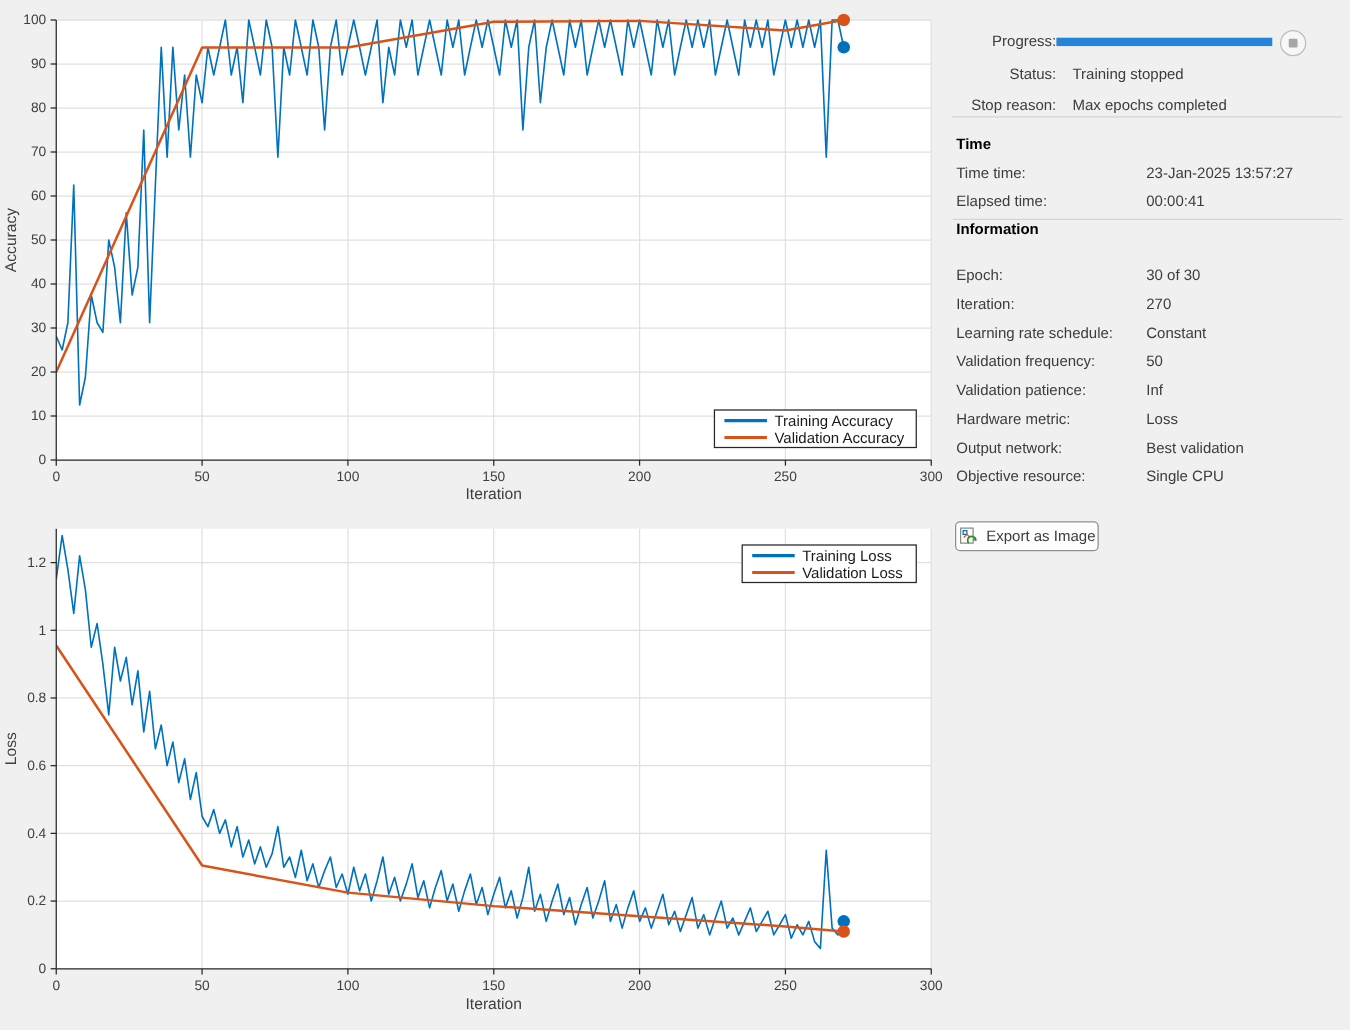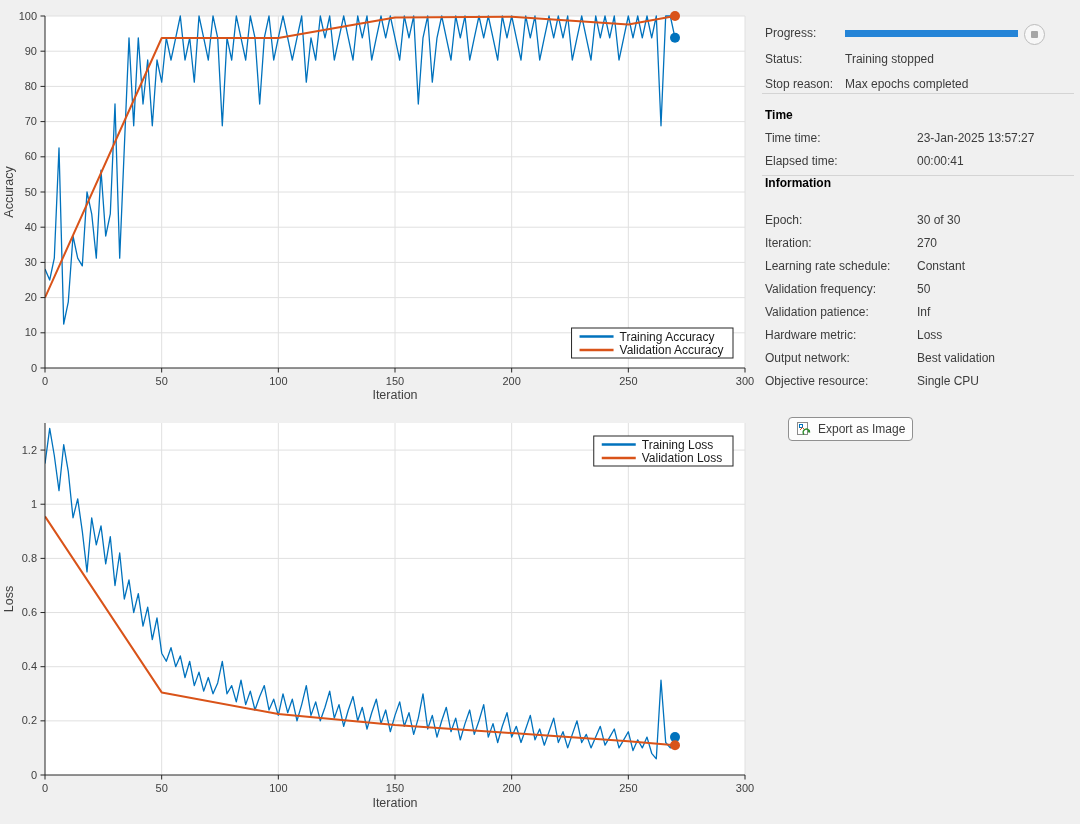--- a/index.html
+++ b/index.html
@@ -1,35 +1,35 @@
 <!DOCTYPE html>
 <html><head>
 <meta charset="utf-8">
 <style>
   html,body{margin:0;padding:0;background:#f0f0f0;font-family:"Liberation Sans",sans-serif;}
   .stage{position:relative;width:1080px;height:824px;background:#f0f0f0;overflow:hidden;}
   .chart{position:absolute;left:0;top:0;width:760px;height:412px;}
   .panel{position:absolute;left:755px;top:0;width:325px;height:824px;font-size:12px;color:#3c3c3c;}
   .prow{position:absolute;left:10px;display:flex;align-items:center;height:18px;}
-  .prow .lbl{width:80px;flex:0 0 80px;}
-  .prow .val{white-space:nowrap;}
+  .prow .lbl{width:80px;flex:0 0 80px;text-align:right;}
+  .prow .val{white-space:nowrap;margin-left:13px;}
   .pbar{position:relative;width:173px;height:7px;background:#e4e4e4;overflow:hidden;}
   .pfill{position:absolute;left:0;top:0;bottom:0;background:#2484d7;}
   .stopbtn{position:absolute;left:1024px;top:24px;width:21px;height:21px;border-radius:50%;
     border:1.5px solid #bcbcbc;background:#f7f7f7;padding:0;display:flex;align-items:center;justify-content:center;cursor:default;}
   .stopsq{width:7px;height:7px;background:#a6a6a6;border-radius:1px;display:block;}
   .divider{position:absolute;left:7px;width:312px;height:1px;background:#d4d4d4;}
   .sechead{position:absolute;left:10px;font-weight:bold;color:#000000;}
   .sect{position:absolute;left:10px;right:5px;}
   .row{display:flex;align-items:center;height:23px;}
   .row .lbl{width:152px;flex:0 0 152px;}
   .row .val{white-space:nowrap;}
   .exportbtn{position:absolute;left:9px;top:417px;height:24px;display:flex;align-items:center;gap:6px;
-    padding:0 7px;border:1px solid #909090;border-radius:4px;background:#fdfdfd;
-    font-family:"Liberation Sans",sans-serif;font-size:12px;color:#3c3c3c;cursor:pointer;margin-left:24px;}
+    padding:0 2px;border:1px solid #909090;border-radius:4px;background:#fdfdfd;
+    font-family:"Liberation Sans",sans-serif;font-size:12px;color:#3c3c3c;cursor:pointer;}
   svg text{font-family:"Liberation Sans",sans-serif;}
 </style>
 </head>
 <body>
 
 <div class="stage">
 
   <div class="chart" id="chart-0" style="top:0"><svg width="760" height="412" viewBox="0 0 760 412">
         <rect x="45" y="16" width="700" height="352" fill="#ffffff"></rect>
         <defs>

